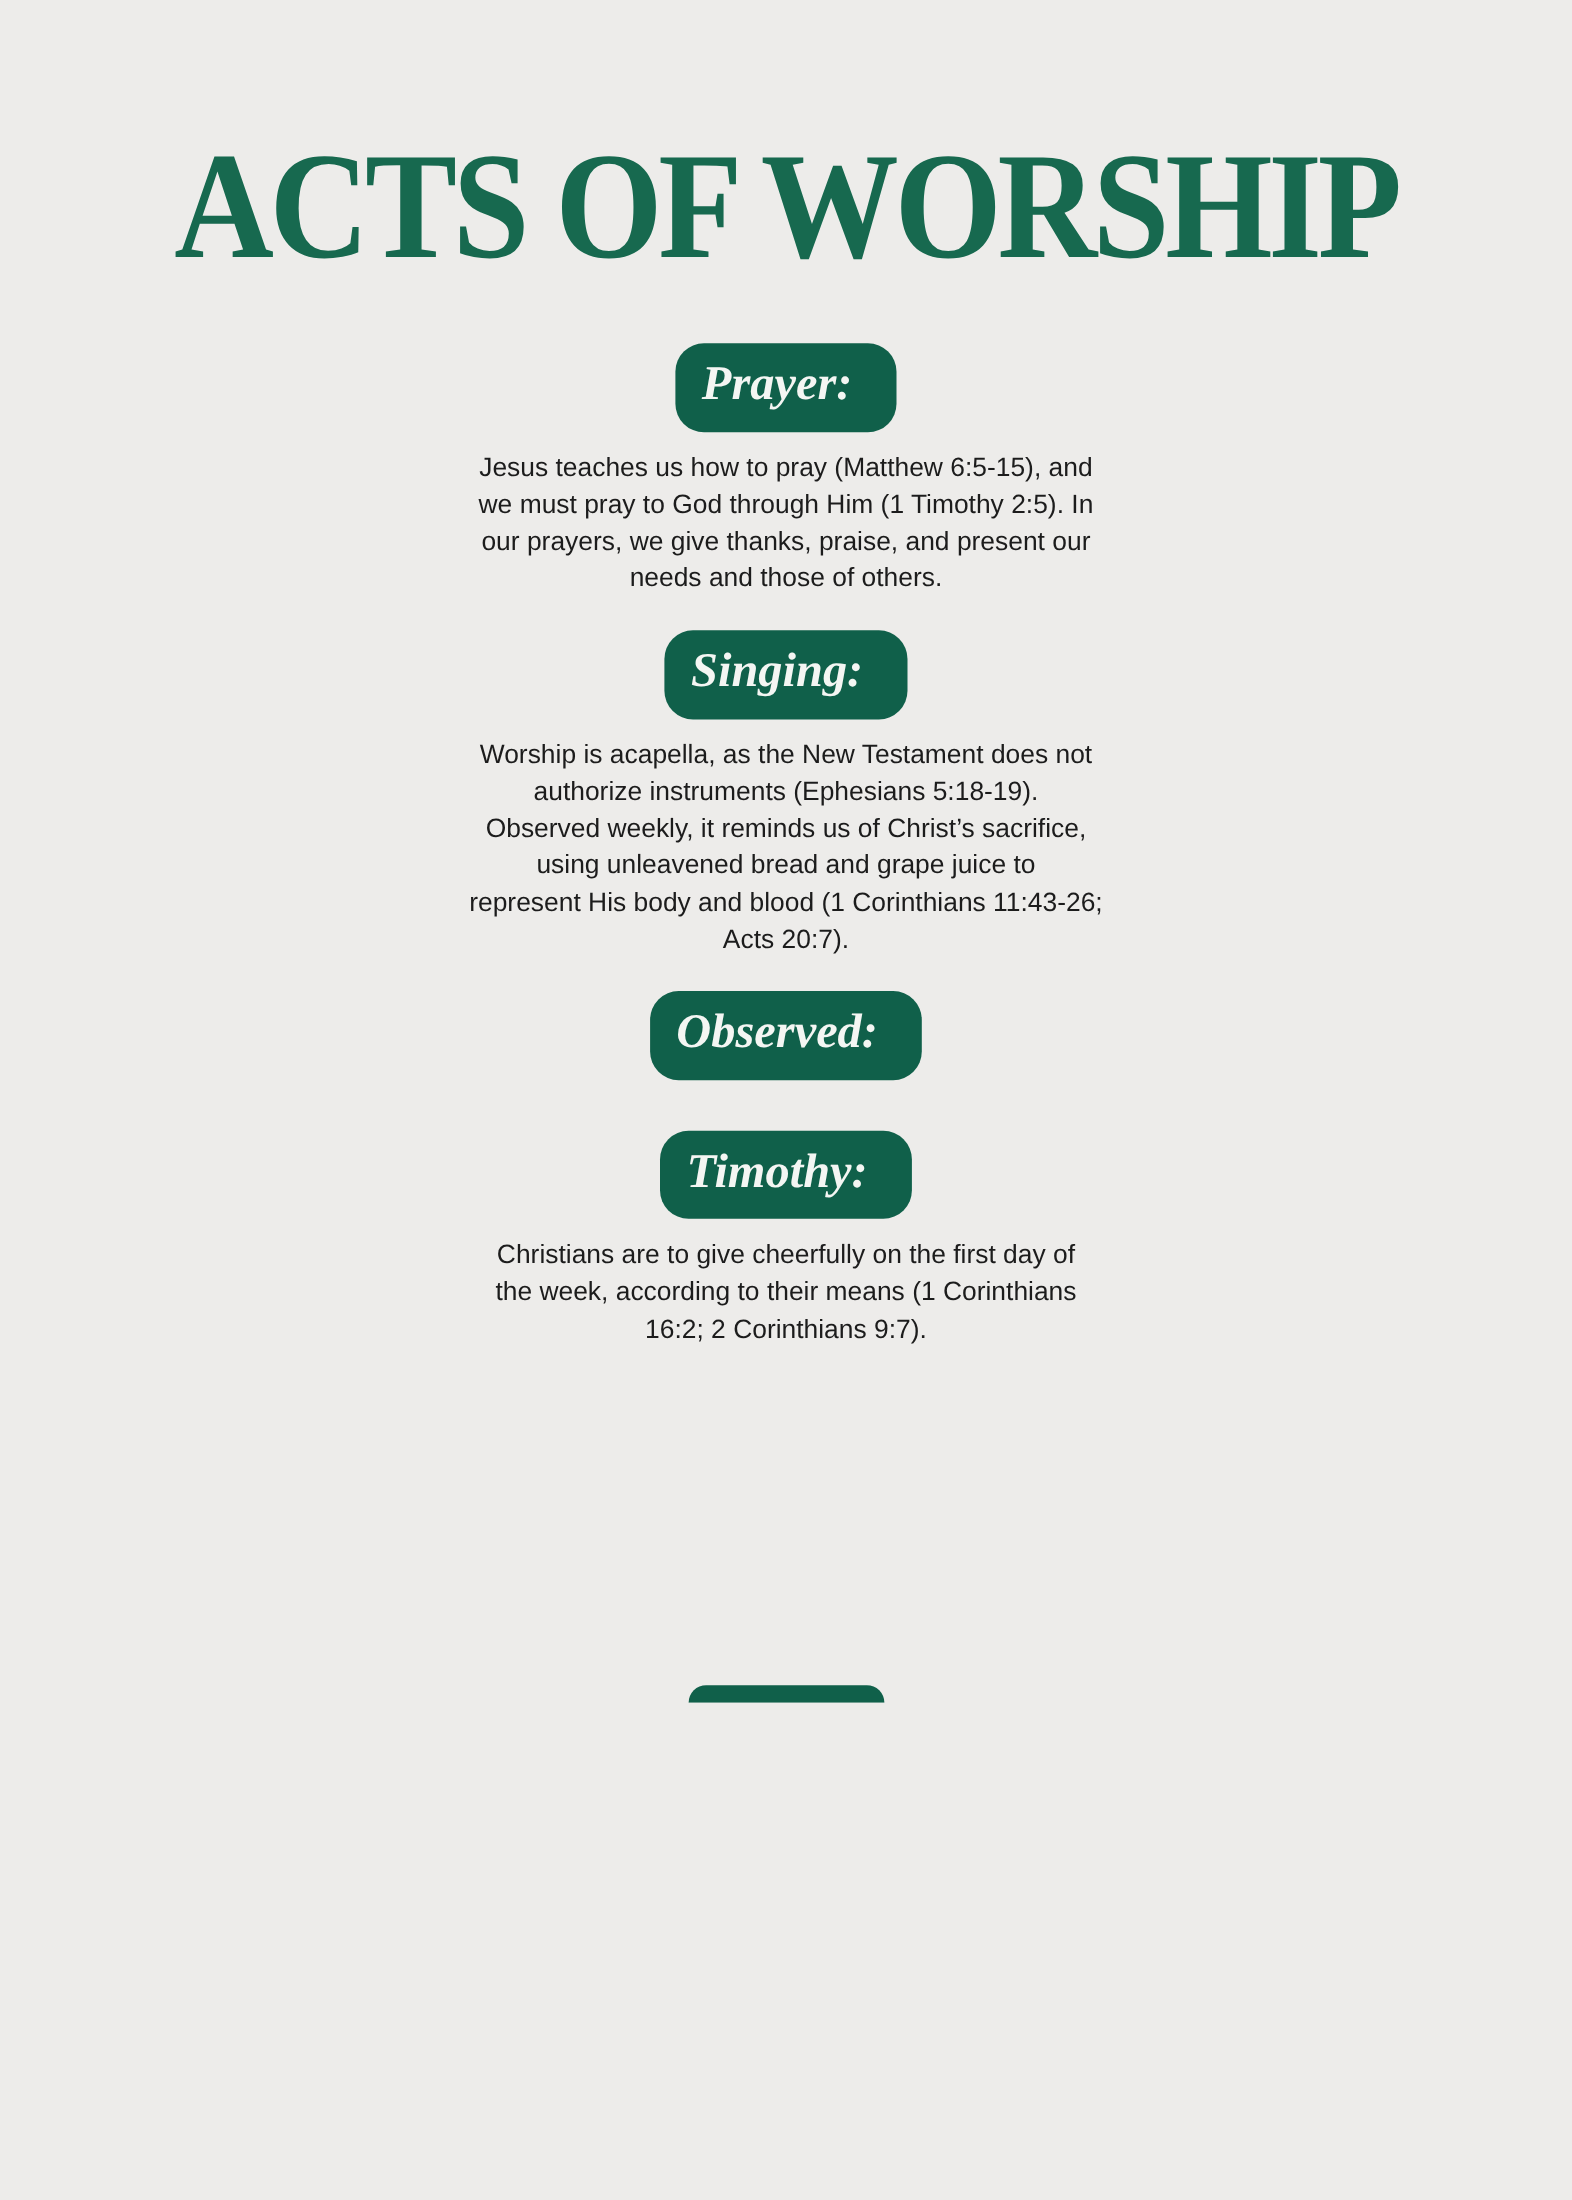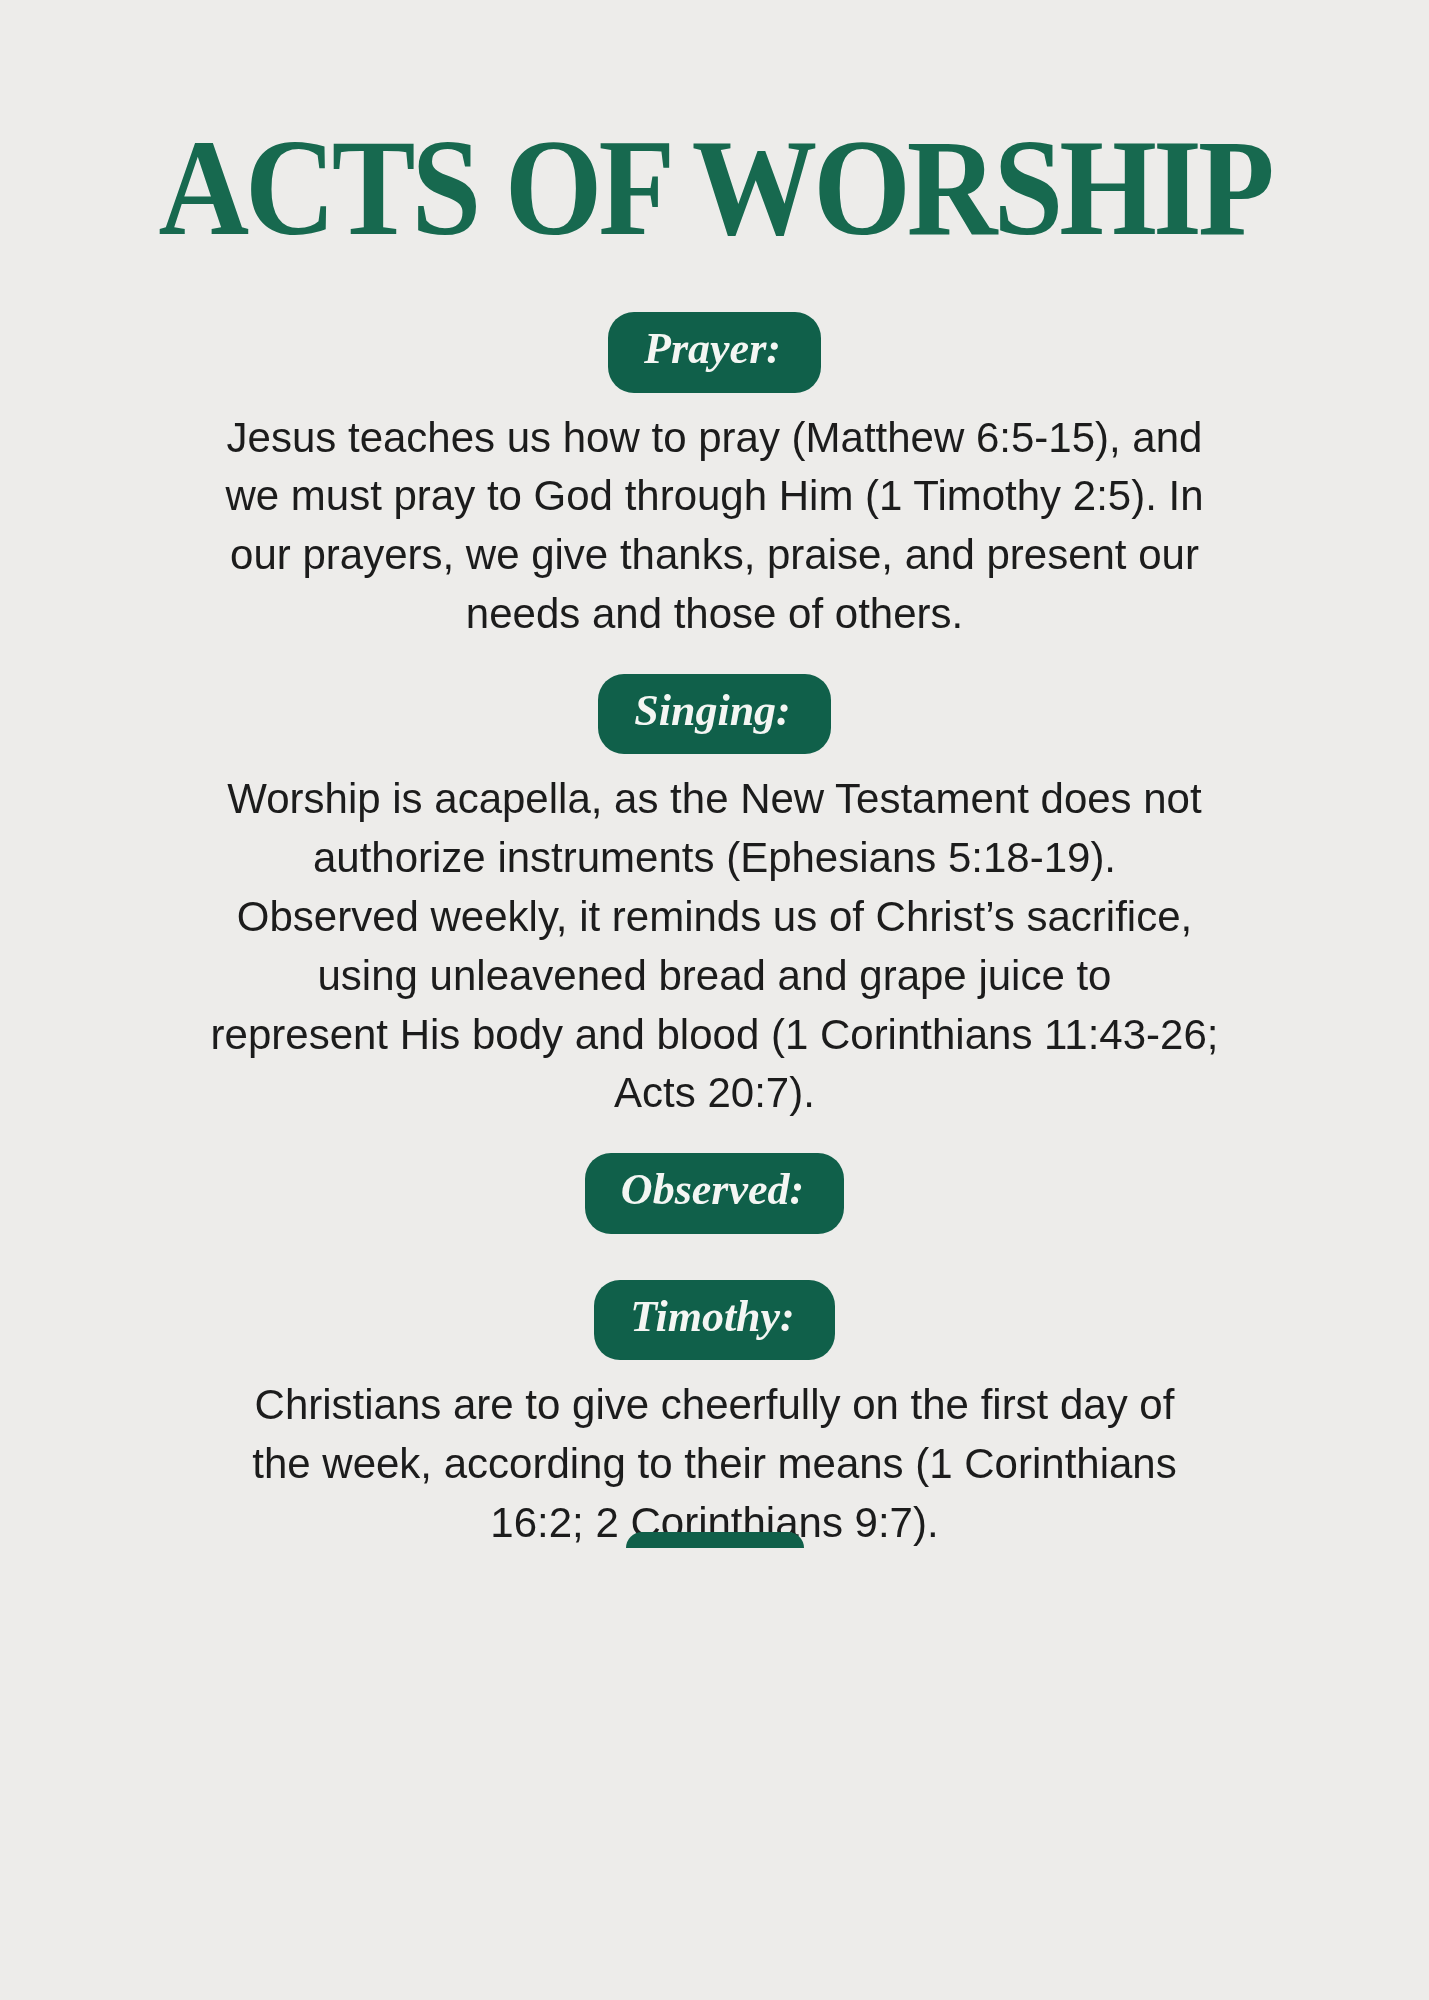--- a/index.html
+++ b/index.html
@@ -40,34 +40,34 @@
   }
   .section{
     display:flex;
     flex-direction:column;
     align-items:center;
   }
   .badge{
     background:var(--badge-green);
     color:var(--badge-text);
     border-radius:26px;
-    padding:12px 40px 18px 36px;
+    padding:12px 40px 18px 24px;
     margin:30px 0 16px 0;
     min-width:140px;
     text-align:left;
   }
   .badge-label{
     font-family:"Liberation Serif","DejaVu Serif",serif;
     font-style:italic;
     font-weight:700;
     font-size:44px;
     line-height:1.15;
   }
   .body-text{
-    font-size:42px;
+    font-size:24px;
     line-height:1.40;
     color:var(--body-text);
     text-align:center;
     white-space:pre-line;
     max-width:1240px;
   }
   .partial-badge{
     position:absolute;
     left:50%;
     bottom:-16px;

